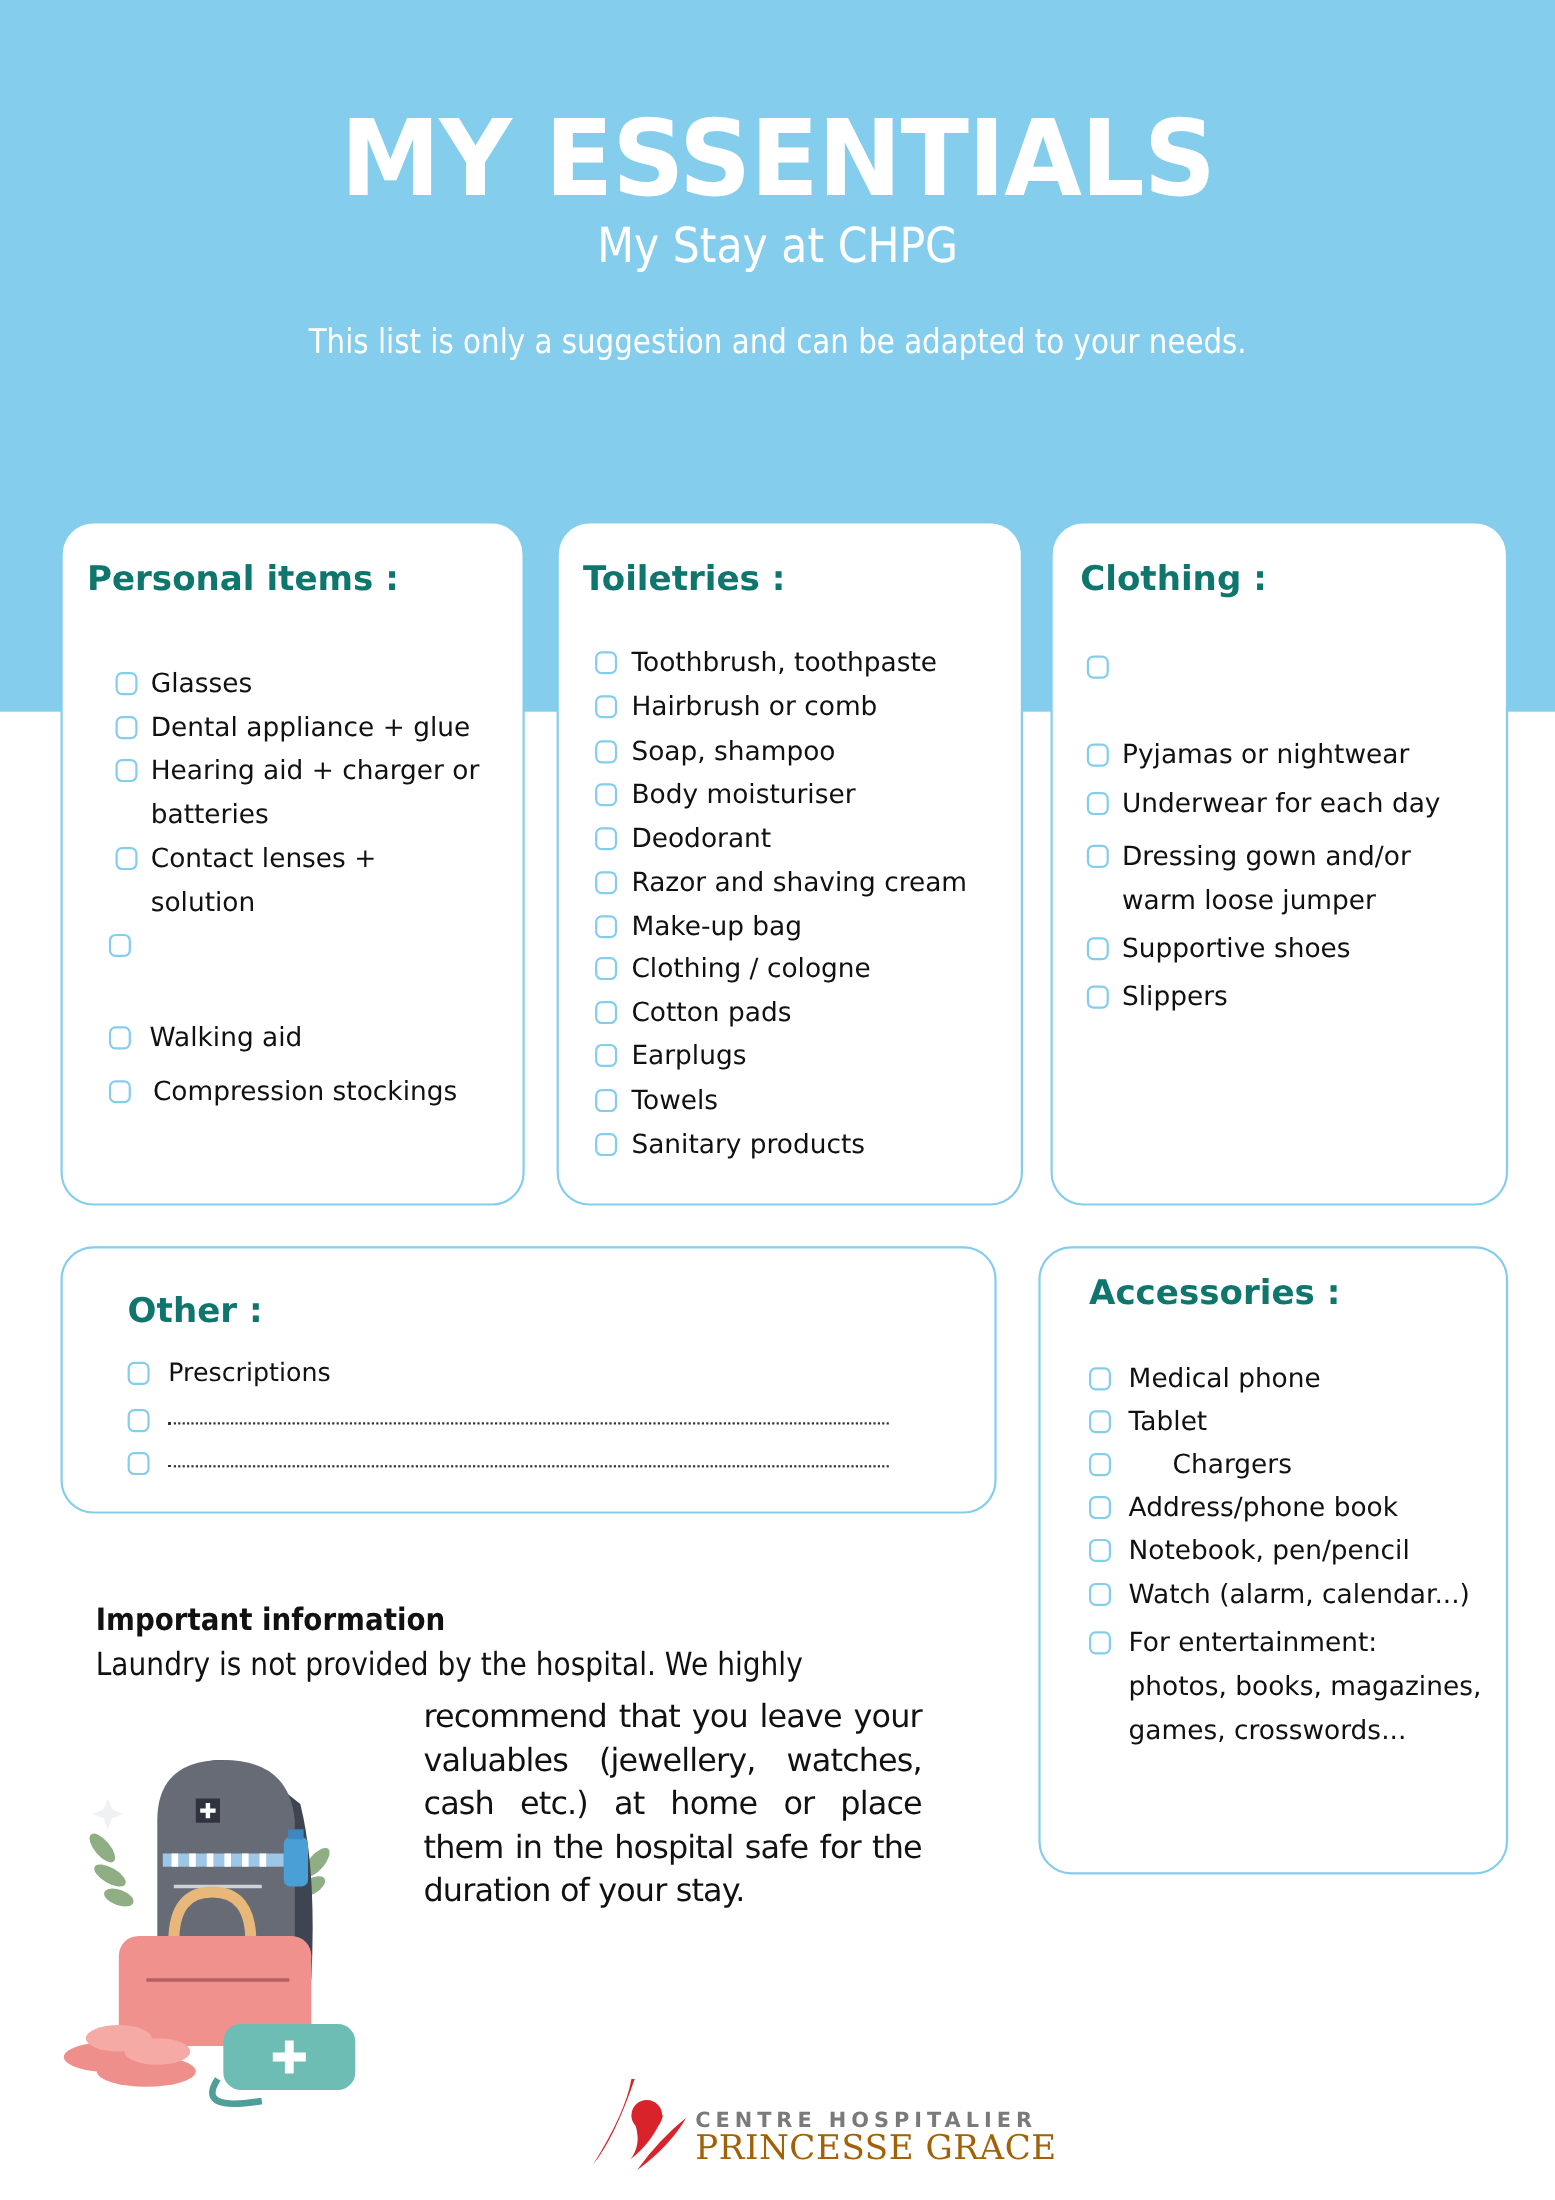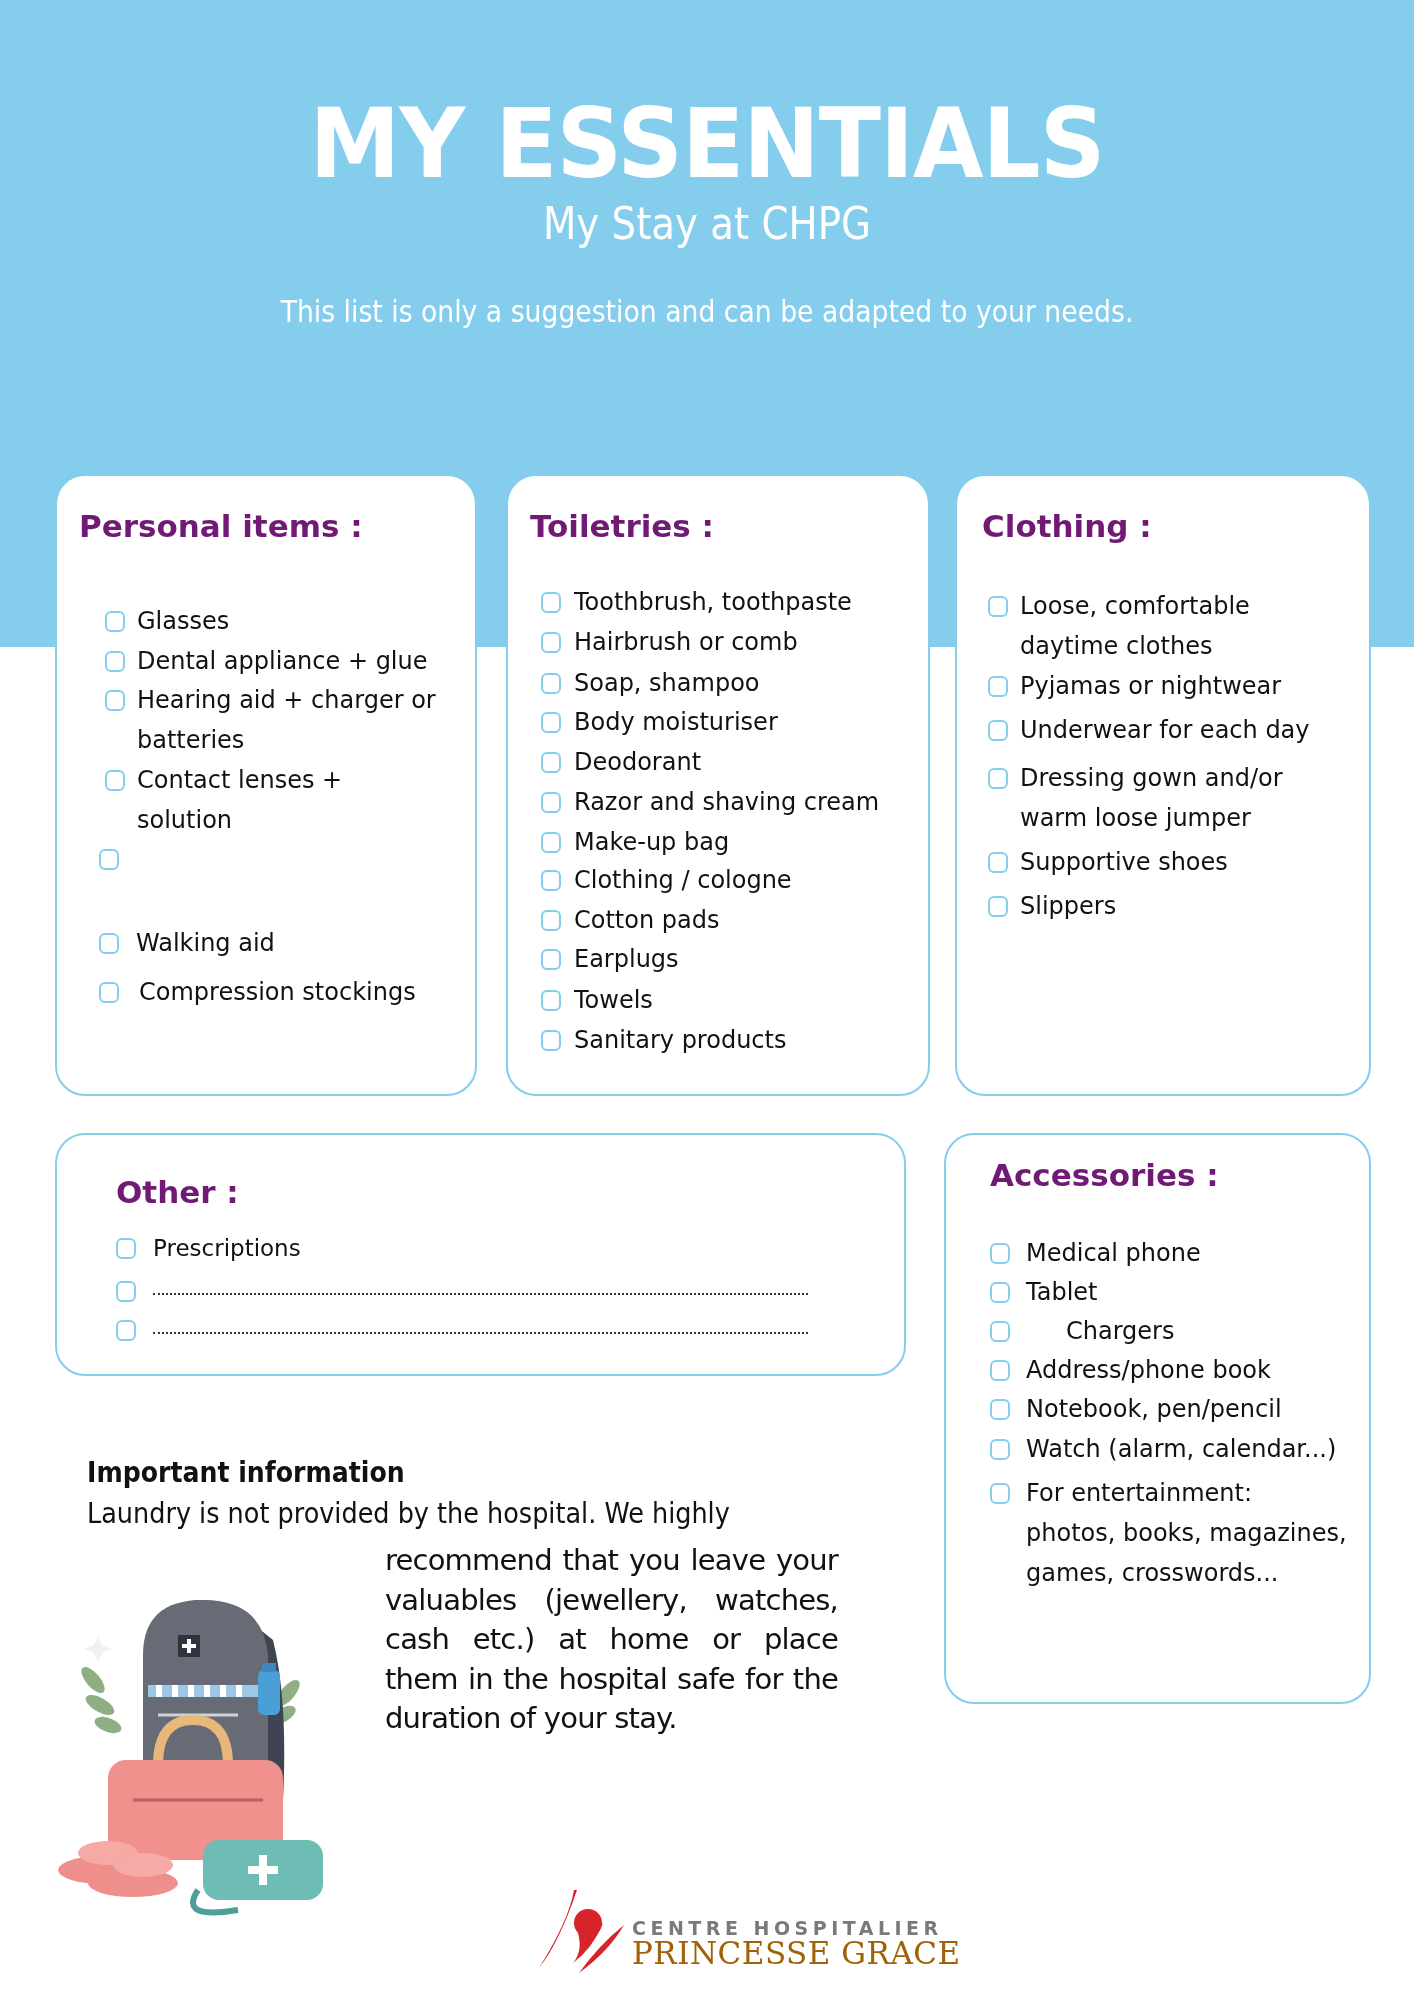--- a/index.html
+++ b/index.html
@@ -5,21 +5,21 @@
   html, body { margin:0; padding:0; }
   body { width:1414px; height:2000px; position:relative; background:#ffffff; overflow:hidden;
          font-family:"DejaVu Sans", sans-serif; color:#111; }
   .band { position:absolute; left:0; top:0; width:1414px; height:647px; background:#84cdec; }
   .title { position:absolute; left:0; width:1414px; text-align:center; color:#fff; }
   #main-title { top:88px; font-family:"DejaVu Sans", sans-serif; font-weight:bold; font-size:96px; letter-spacing:-1px; transform:scaleX(0.95); }
   #subtitle { top:198px; font-size:44px; font-family:"DejaVu Sans", sans-serif; transform:scaleX(0.88); }
   #suggestion { top:293px; font-size:31px; transform:scaleX(0.86); }
 
   .card { position:absolute; background:#fff; border:2px solid #84cdec; border-radius:30px; box-sizing:border-box; }
-  .card h2 { position:absolute; margin:0; color:#701a75; font-size:31px; font-weight:bold; white-space:nowrap; }
+  .card h2 { position:absolute; margin:0; color:#0f766e; font-size:31px; font-weight:bold; white-space:nowrap; }
   .item { position:absolute; font-size:24px; color:#111; line-height:40px; white-space:nowrap; }
   .item .lbl { display:inline-block; vertical-align:top; white-space:pre-line; }
   .cb { position:absolute; width:20px; height:21px; border:2px solid #84cdec; border-radius:6px; box-sizing:border-box; background:#fff; }
 
   #card-personal { left:55px; top:474px; width:422px; height:622px; }
   #card-toiletries { left:506px; top:474px; width:424px; height:622px; }
   #card-clothing { left:955px; top:474px; width:416px; height:622px; }
   #card-other { left:55px; top:1133px; width:851px; height:243px; }
   #card-accessories { left:944px; top:1133px; width:427px; height:571px; }
 
@@ -85,22 +85,20 @@
     <div class="item" style="left: 66px; top: 463px;"><span class="lbl">Earplugs</span></div>
     <div class="cb" style="left: 33px; top: 514px;"></div>
     <div class="item" style="left: 66px; top: 504px;"><span class="lbl">Towels</span></div>
     <div class="cb" style="left: 33px; top: 554px;"></div>
     <div class="item" style="left: 66px; top: 544px;"><span class="lbl">Sanitary products</span></div>
   </div>
 
 <div class="card" id="card-clothing">
   <h2 style="left:25px; top:32px;text-align:center;">Clothing :</h2>
 <div class="cb" style="left: 31px; top: 120px;"></div>
-    <div class="item" style="left: 63px; top: 110px;"><span class="lbl">Loose, comfortable
-daytime clothes</span></div>
     <div class="cb" style="left: 31px; top: 200px;"></div>
     <div class="item" style="left: 63px; top: 190px;"><span class="lbl">Pyjamas or nightwear</span></div>
     <div class="cb" style="left: 31px; top: 244px;"></div>
     <div class="item" style="left: 63px; top: 234px;"><span class="lbl">Underwear for each day</span></div>
     <div class="cb" style="left: 31px; top: 292px;"></div>
     <div class="item" style="left: 63px; top: 282px;"><span class="lbl">Dressing gown and/or
 warm loose jumper</span></div>
     <div class="cb" style="left: 31px; top: 376px;"></div>
     <div class="item" style="left: 63px; top: 366px;"><span class="lbl">Supportive shoes</span></div>
     <div class="cb" style="left: 31px; top: 420px;"></div>

